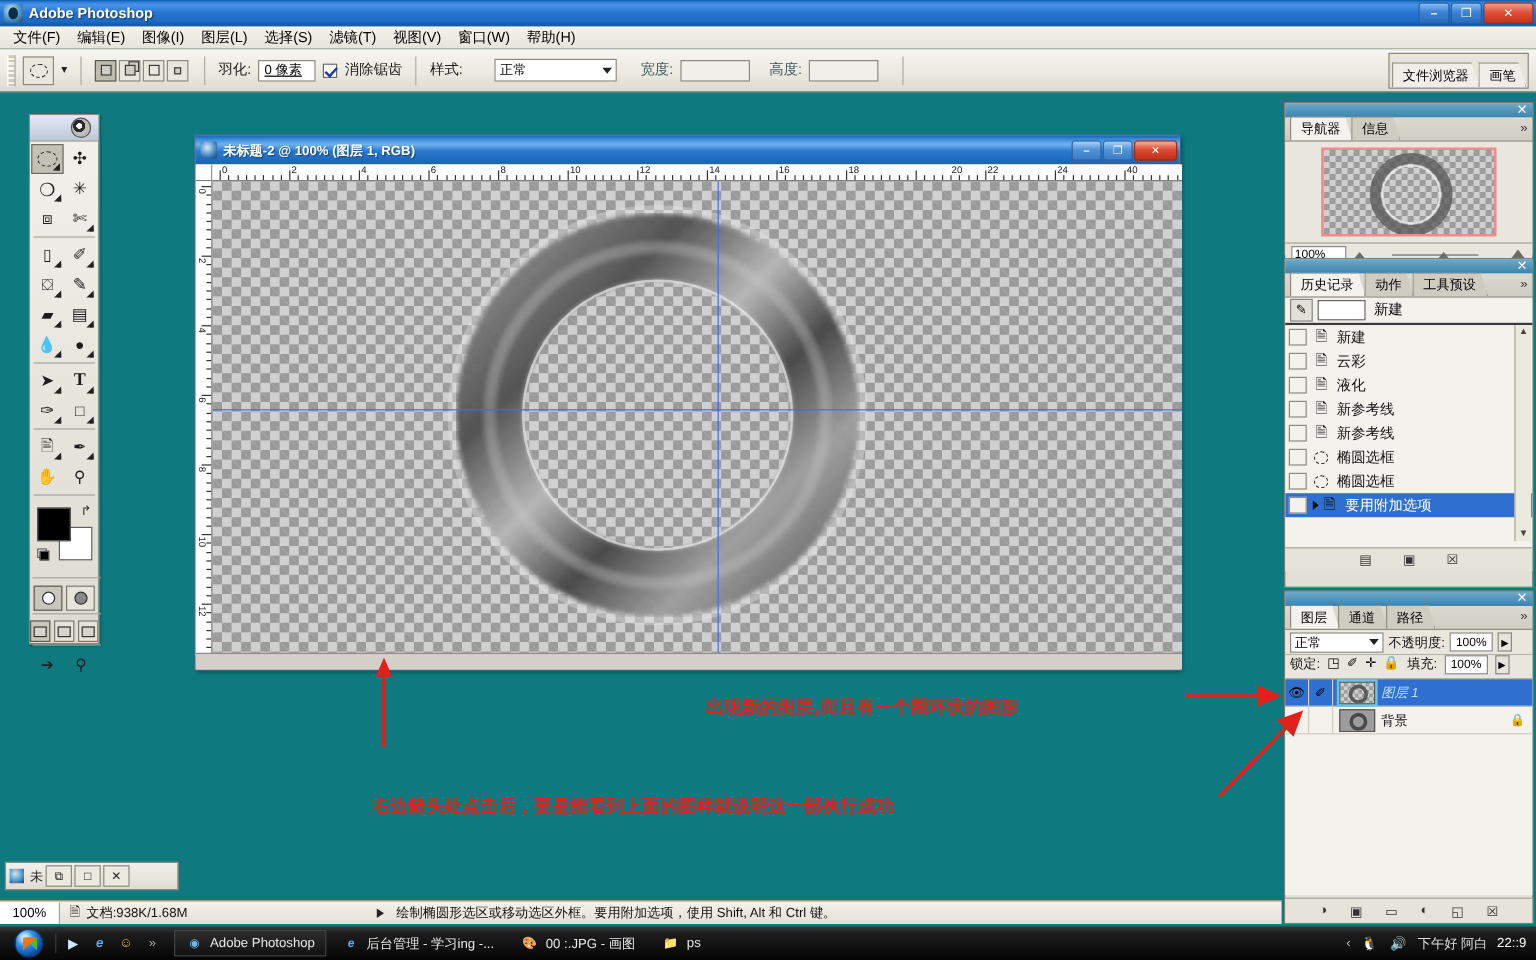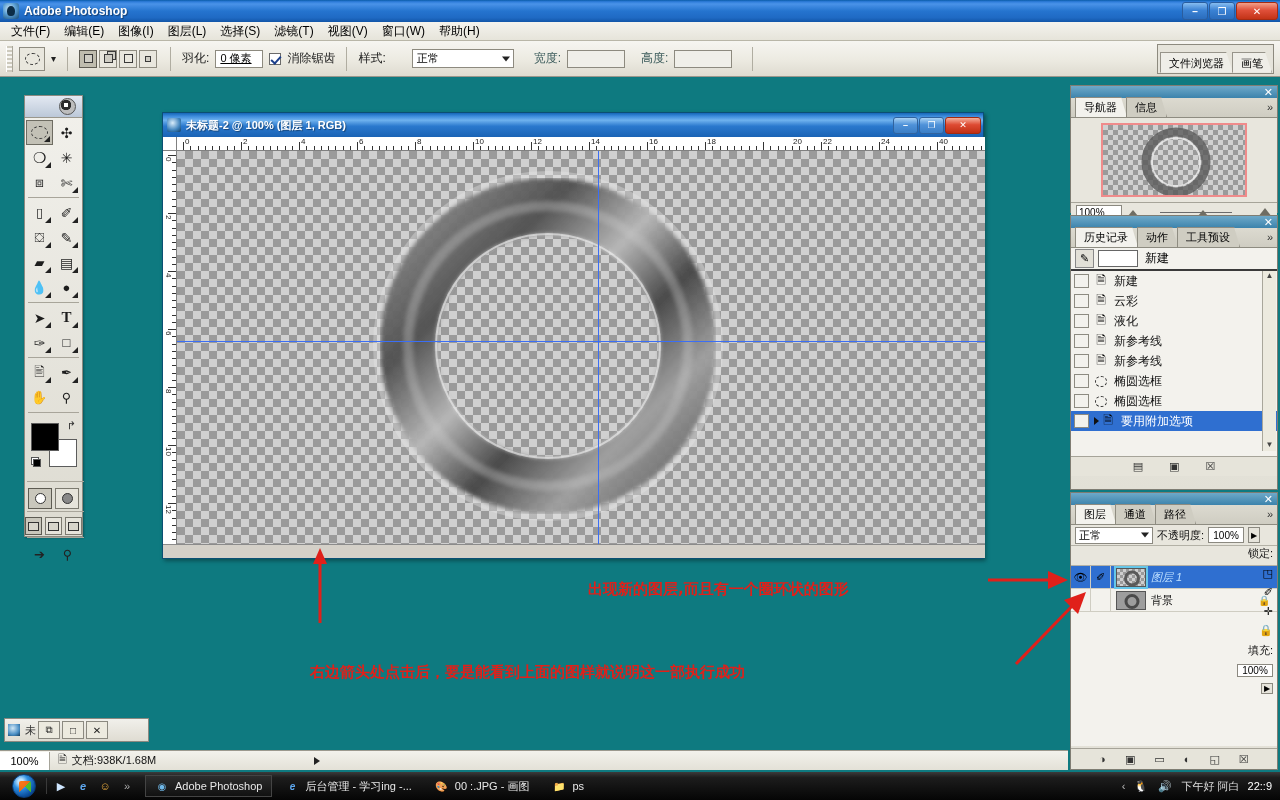--- a/index.html
+++ b/index.html
@@ -252,22 +252,22 @@
     background:#e8e6dd; border-bottom:1px solid #b3b1a6;}
   #blend-combo{ width:78px;height:17px;border:1px solid #8b8980;background:#fff;font-size:11px;
     display:flex;align-items:center;padding-left:3px;position:relative;}
   #blend-combo .arw{ position:absolute;right:3px;top:50%;transform:translateY(-50%);
     border-left:4px solid transparent;border-right:4px solid transparent;border-top:5px solid #222;}
   .sm-label{ font-size:11px;color:#111; }
   .numfield{ width:36px;height:16px;border:1px solid #8b8980;background:#fff;font-size:10px;
     display:flex;align-items:center;justify-content:center;}
   .spin{ width:12px;height:16px;border:1px solid #8b8980;background:#e6e4db;
     display:flex;align-items:center;justify-content:center;font-size:8px;}
-  #lay-lock{ height:20px; display:flex;align-items:flex-end;gap:6px;padding:0 4px;
-    background:#e8e6dd; border-bottom:1px solid #b3b1a6;flex-direction:column;}
+  #lay-lock{ height:20px; display:flex;align-items:flex-start;gap:6px;padding:0 4px;
+    background:#e8e6dd; border-bottom:1px solid #b3b1a6;}
   #layer-list{ background:#f3f2ed; height:180px; }
   .lrow{ display:flex; align-items:center; height:23px; border-bottom:1px solid #cfcdc2; }
   .lrow.sel{ background:#2f6fd0; }
   .lrow .vis{ width:20px;height:22px;display:flex;align-items:center;justify-content:center;
     border-right:1px solid #cfcdc2; flex:none; font-size:11px;}
   .lrow .lnk{ width:20px;height:22px;display:flex;align-items:center;justify-content:center;
     border-right:1px solid #cfcdc2; flex:none; font-size:11px;}
   .lrow .lthumb{ width:30px;height:19px;border:1px solid #555;margin:0 5px; flex:none;
     background-image:
       linear-gradient(45deg,#9a9a9a 25%,transparent 25%,transparent 75%,#9a9a9a 75%),
@@ -977,20 +977,21 @@
   <span class="mbtn">✕</span>
 </div>
 
 <div id="statusbar">
   <span id="sb-zoom">100%</span>
   <span id="sb-doc">
     <span style="font-size:11px;">🗎</span>
     <span>文档:938K/1.68M</span>
   </span>
   <span id="sb-arrow"></span>
+  <span id="sb-hint">绘制椭圆形选区或移动选区外框。要用附加选项，使用 Shift, Alt 和 Ctrl 键。</span>
 </div>
 
 <div id="taskbar">
   <span id="start">
       <span class="orb"></span>
     </span>
   <span id="quicklaunch">
     <span class="ql-ic">▶</span>
     <span class="ql-ic" style="color:#5ea8f0;font-weight:bold;font-style:italic;">e</span>
     <span class="ql-ic" style="color:#f0b040;">☺</span>

